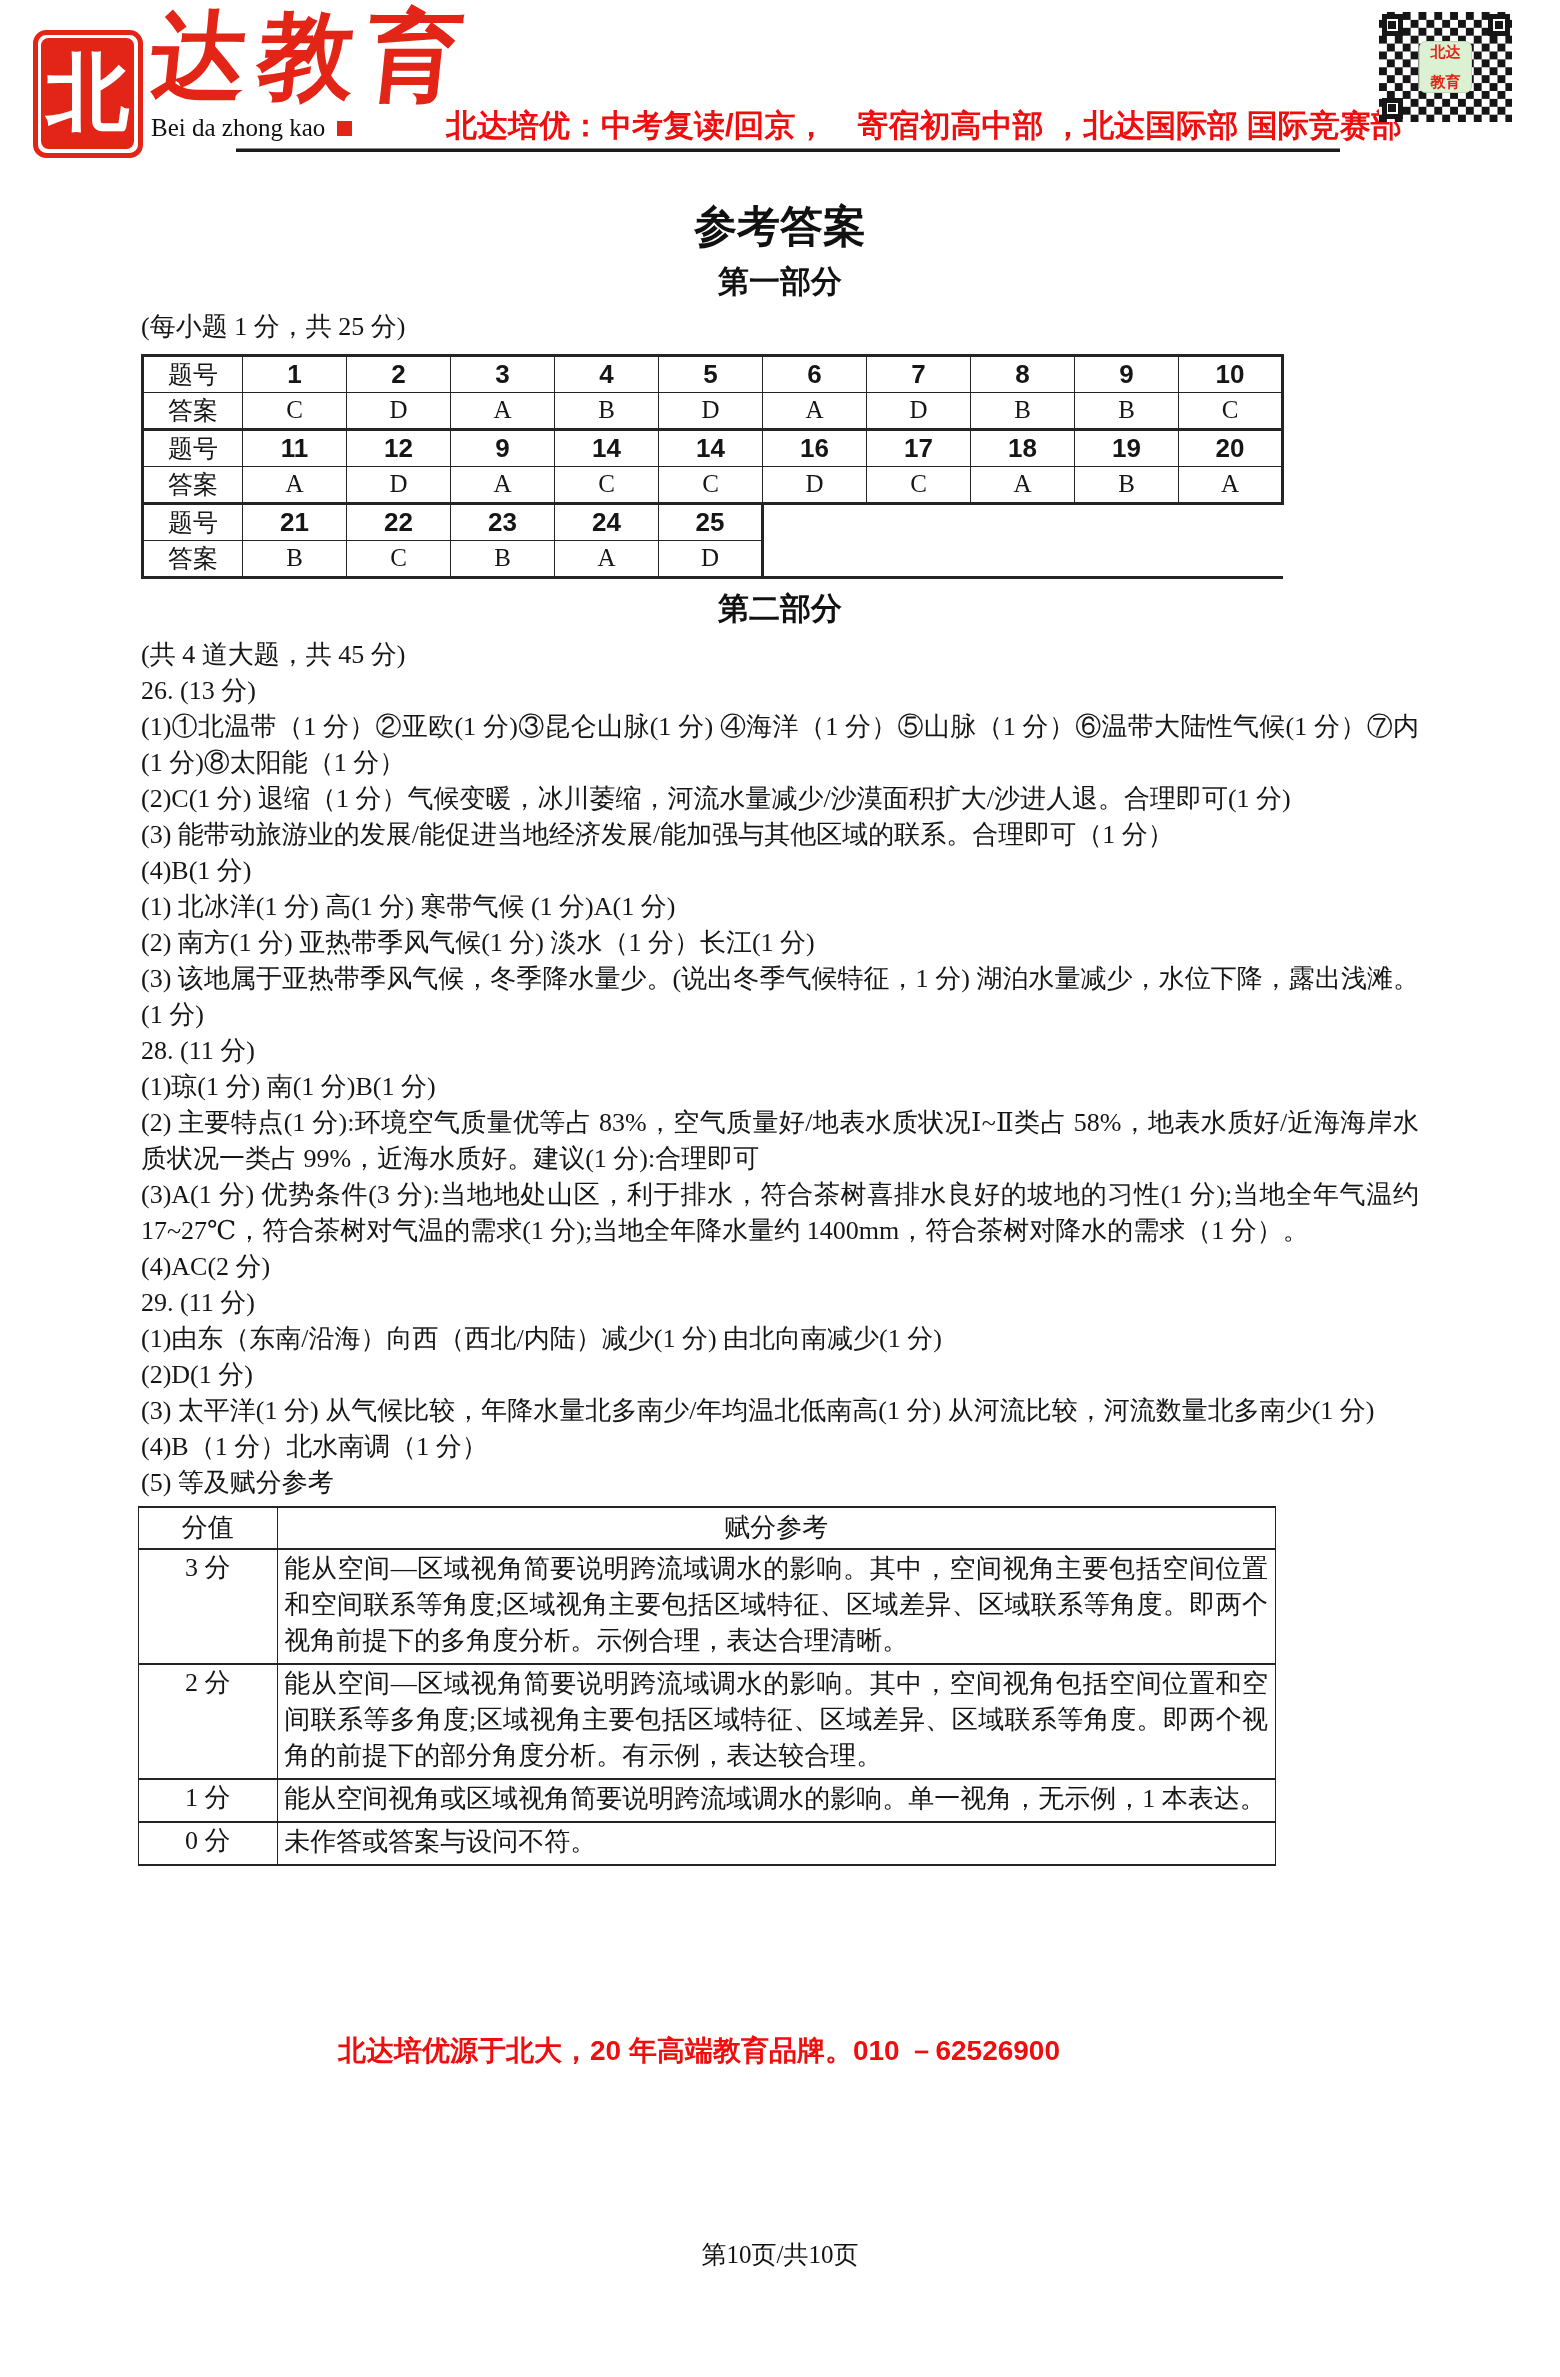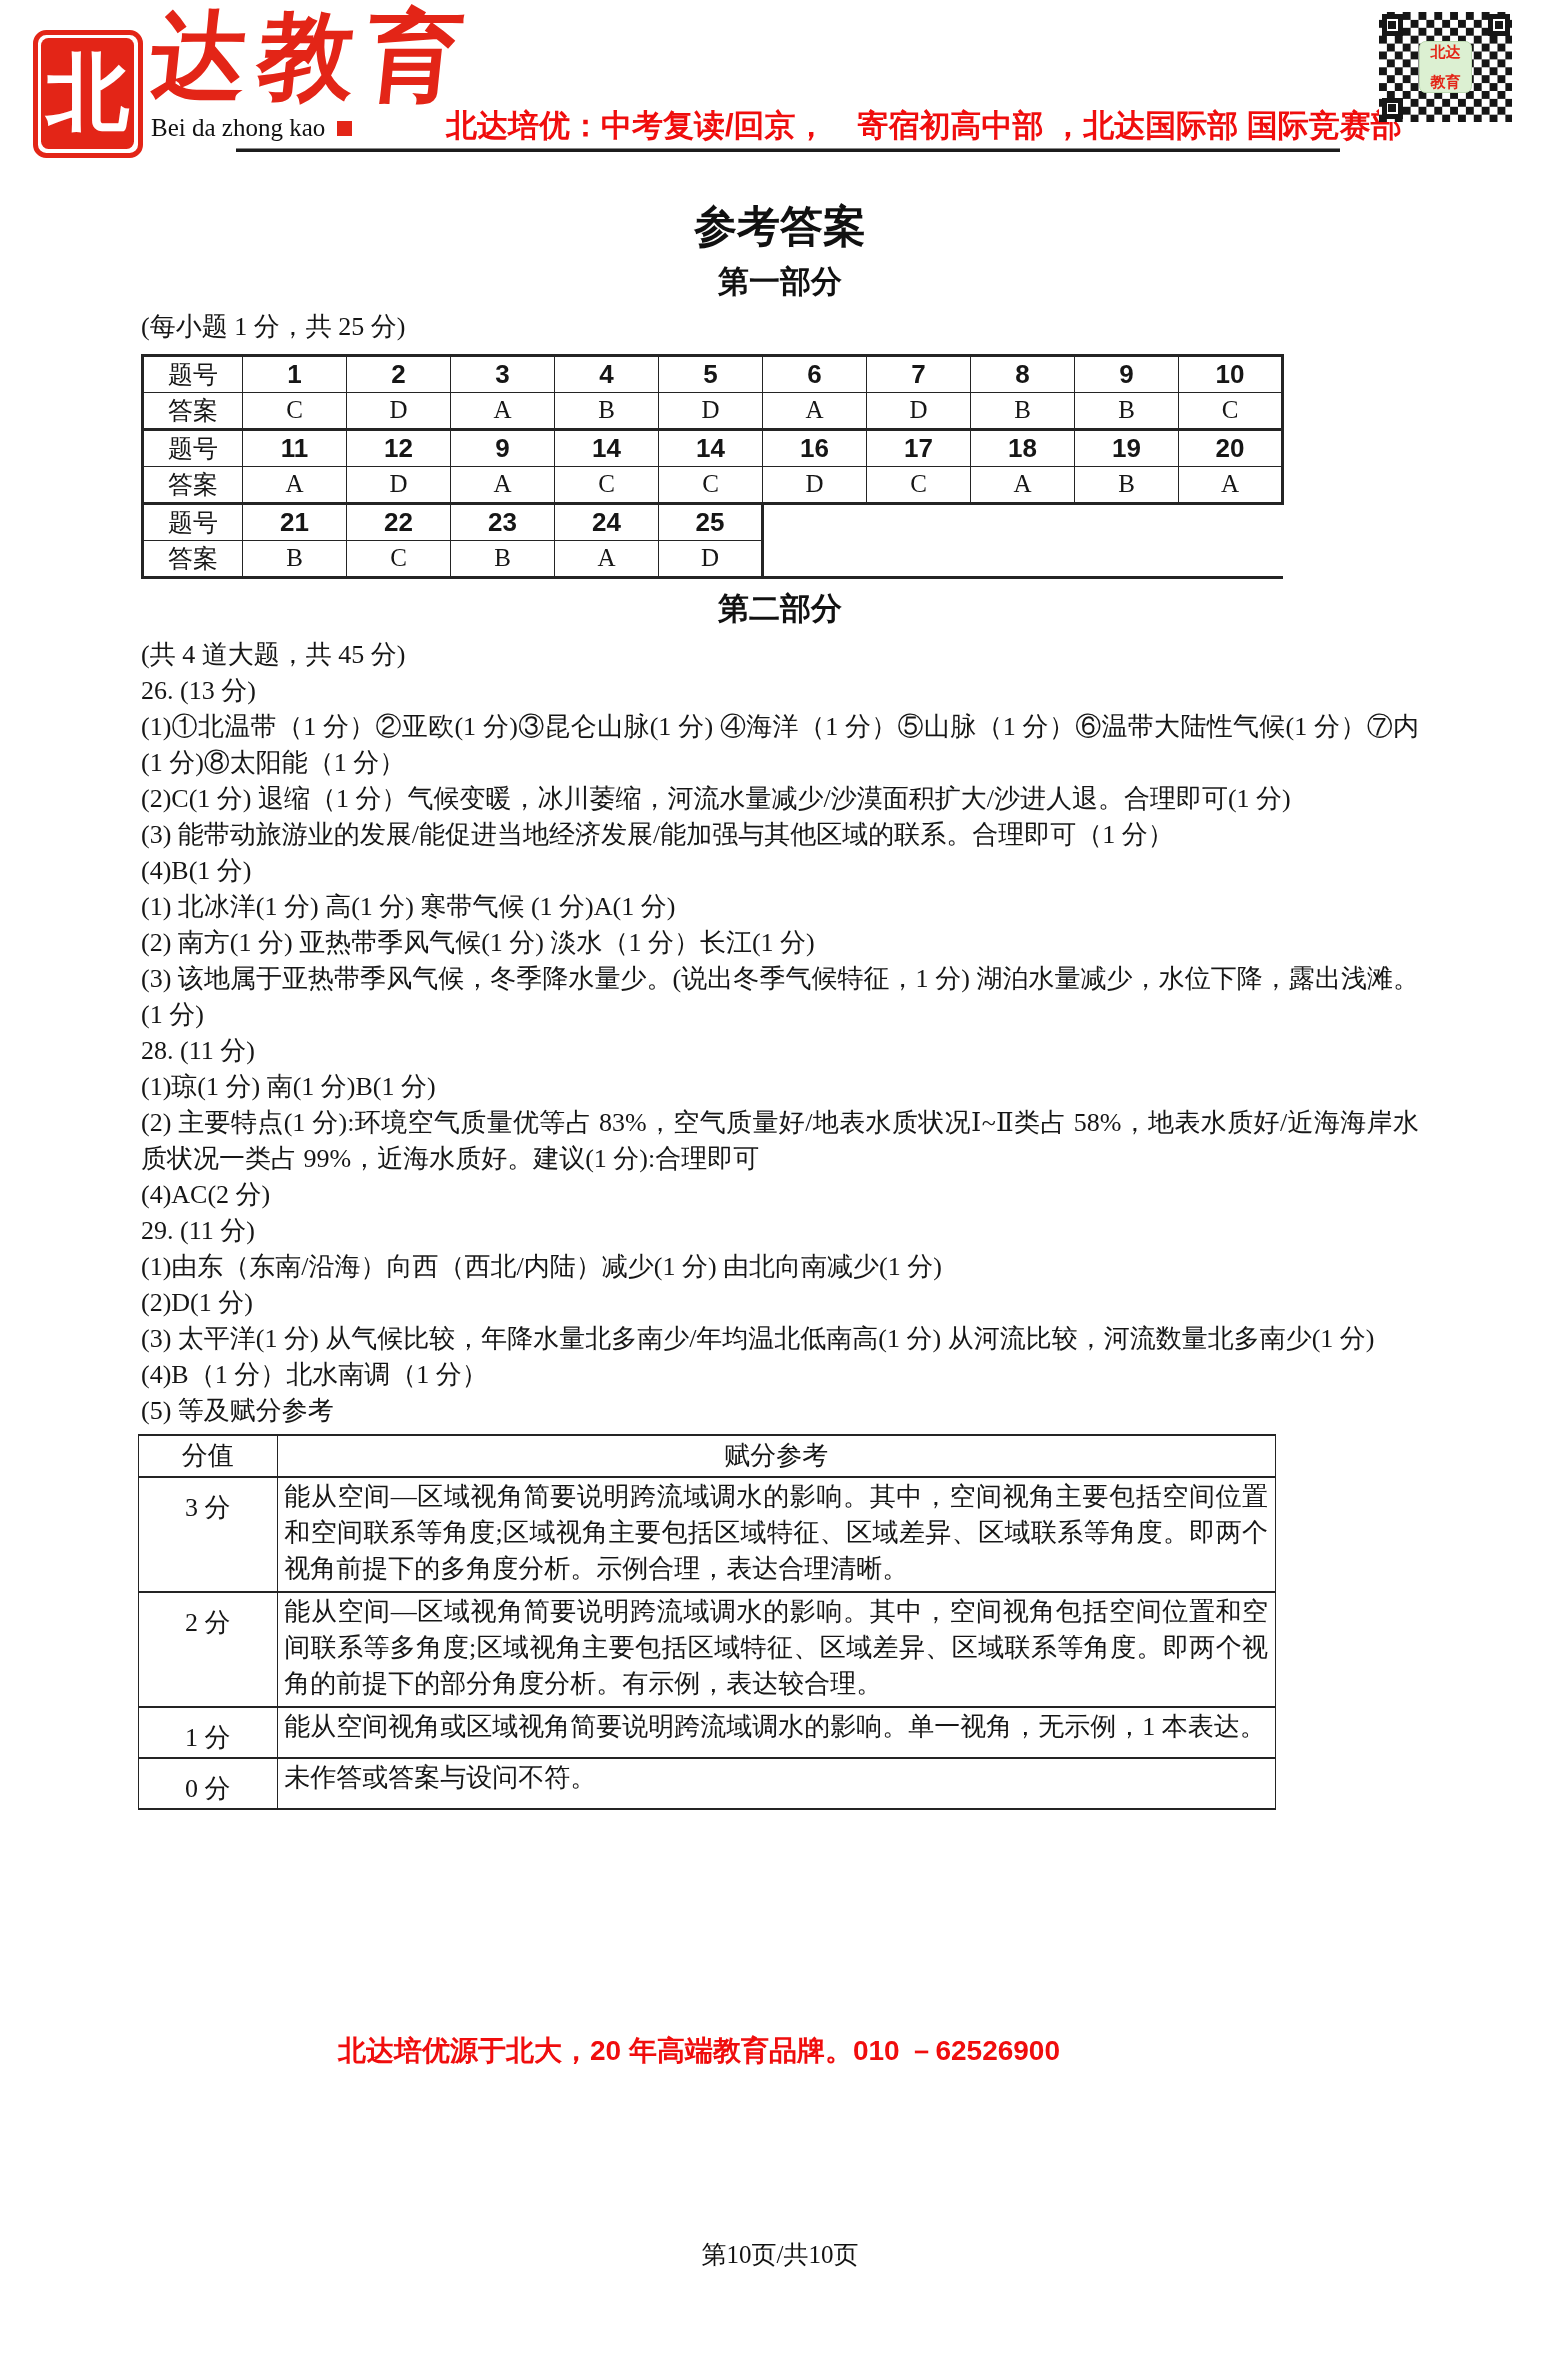--- a/index.html
+++ b/index.html
@@ -101,21 +101,21 @@
   .rubric {
     border-collapse:collapse; width:1138px; margin:5px 0 0 -3.3px; table-layout:fixed;
   }
   .rubric th, .rubric td {
     border-left:1.7px solid #242424; border-right:1.7px solid #242424;
     border-top:2.5px solid #242424; border-bottom:2.5px solid #242424;
     font-size:26px; line-height:36px; font-weight:normal;
   }
   .rubric th { height:38px; text-align:center; }
   .rubric col.c-score { width:139px; }
-  .rubric td.score { text-align:center; vertical-align:top; padding-top:12px; }
+  .rubric td.score { text-align:center; vertical-align:top; padding-top:0; }
   .rubric td.desc { text-align:justify; padding:1.7px 6.6px 3.3px 6.6px; vertical-align:top; }
 
   
   .footer-slogan {
     position:absolute; left:338px; top:2034px;
     color:#f00d0d; font-weight:bold; font-size:28px; line-height:33px;
     font-family:"Liberation Sans","DejaVu Sans",sans-serif; white-space:nowrap;
   }
   .page-num {
     position:absolute; left:0; top:2238px; width:100%; text-align:center;
@@ -255,20 +255,21 @@
     <p class="body-line">(1)①北温带（1 分）②亚欧(1 分)③昆仑山脉(1 分) ④海洋（1 分）⑤山脉（1 分）⑥温带大陆性气候(1 分）⑦内(1 分)⑧太阳能（1 分）</p>
     <p class="body-line">(2)C(1 分) 退缩（1 分）气候变暖，冰川萎缩，河流水量减少/沙漠面积扩大/沙进人退。合理即可(1 分)</p>
     <p class="body-line">(3) 能带动旅游业的发展/能促进当地经济发展/能加强与其他区域的联系。合理即可（1 分）</p>
     <p class="body-line">(4)B(1 分)</p>
     <p class="body-line">(1) 北冰洋(1 分) 高(1 分) 寒带气候 (1 分)A(1 分)</p>
     <p class="body-line">(2) 南方(1 分) 亚热带季风气候(1 分) 淡水（1 分）长江(1 分)</p>
     <p class="body-line">(3) 该地属于亚热带季风气候，冬季降水量少。(说出冬季气候特征，1 分) 湖泊水量减少，水位下降，露出浅滩。(1 分)</p>
     <p class="body-line">28. (11 分)</p>
     <p class="body-line">(1)琼(1 分) 南(1 分)B(1 分)</p>
     <p class="body-line">(2) 主要特点(1 分):环境空气质量优等占 83%，空气质量好/地表水质状况Ⅰ~Ⅱ类占 58%，地表水质好/近海海岸水质状况一类占 99%，近海水质好。建议(1 分):合理即可</p>
+    <p class="body-line">(3)A(1 分) 优势条件(3 分):当地地处山区，利于排水，符合茶树喜排水良好的坡地的习性(1 分);当地全年气温约 17~27℃，符合茶树对气温的需求(1 分);当地全年降水量约 1400mm，符合茶树对降水的需求（1 分）。</p>
     <p class="body-line">(4)AC(2 分)</p>
     <p class="body-line">29. (11 分)</p>
     <p class="body-line">(1)由东（东南/沿海）向西（西北/内陆）减少(1 分) 由北向南减少(1 分)</p>
     <p class="body-line">(2)D(1 分)</p>
     <p class="body-line">(3) 太平洋(1 分) 从气候比较，年降水量北多南少/年均温北低南高(1 分) 从河流比较，河流数量北多南少(1 分)</p>
     <p class="body-line">(4)B（1 分）北水南调（1 分）</p>
     <p class="body-line">(5) 等及赋分参考</p>
 
     <table class="rubric">
       <colgroup>

